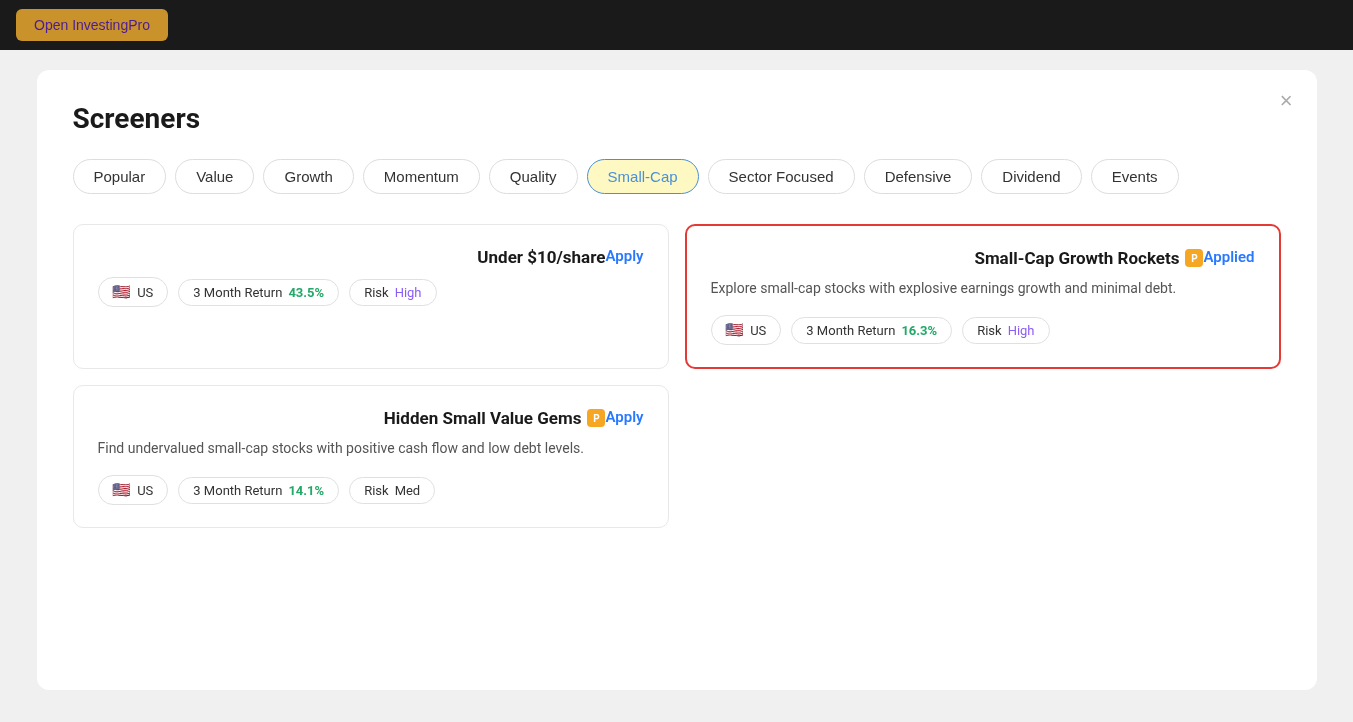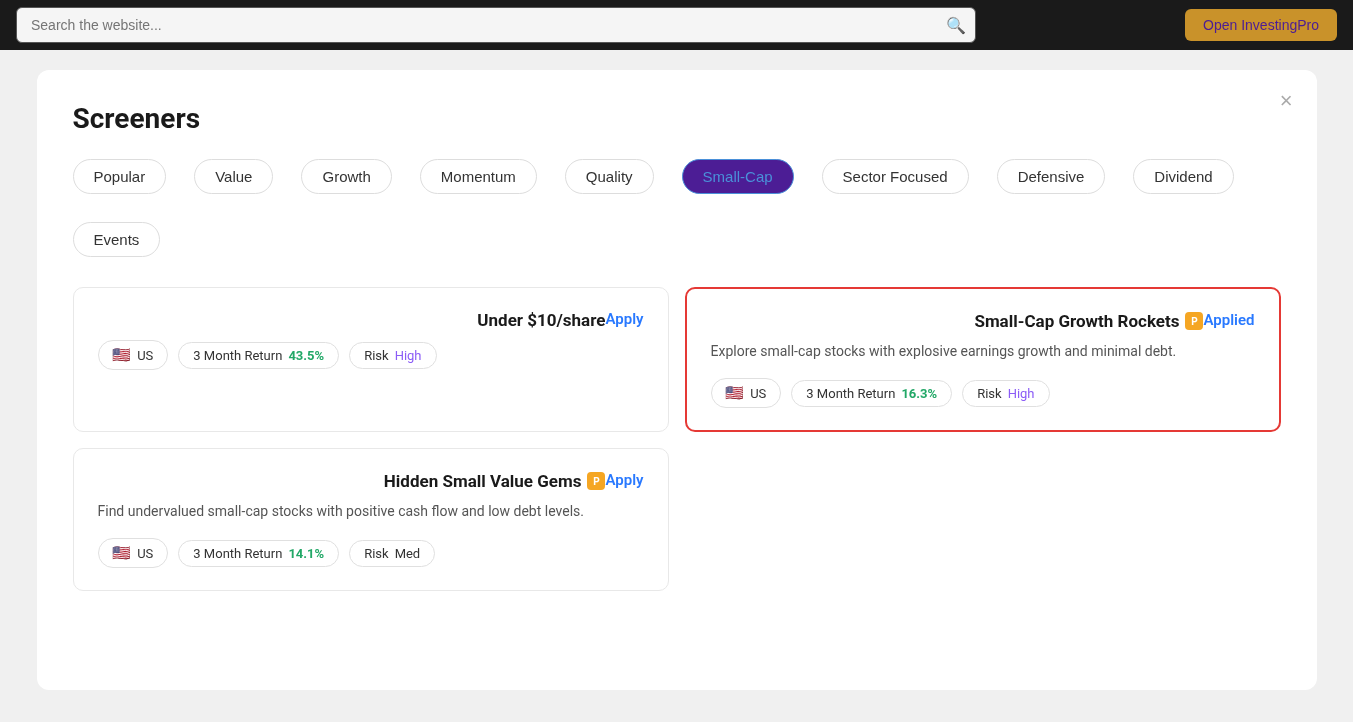--- a/index.html
+++ b/index.html
@@ -94,38 +94,38 @@
       font-size: 28px;
       font-weight: 700;
       color: #1a1a1a;
       margin-bottom: 24px;
     }
 
     
     .filter-tabs {
       display: flex;
       flex-wrap: wrap;
-      gap: 28px;
+      gap: 9px;
       margin-bottom: 30px;
     }
 
     .tab-pill {
       padding: 8px 20px;
       border-radius: 999px;
       border: 1.5px solid #ddd;
       background: white;
       font-size: 15px;
       color: #333;
       cursor: pointer;
       font-weight: 400;
     }
     .tab-pill.active {
       border-color: #4a90d9;
       color: #4a90d9;
-      background: #4c1d95;
+      background: #fef9c3;
       font-weight: 500;
     }
 
     
     .cards-grid {
       display: grid;
       grid-template-columns: 1fr 1fr;
       gap: 16px;
     }
 
@@ -226,24 +226,20 @@
 
     .risk-med {
       font-weight: 400;
       color: #333;
     }
   </style>
 </head>
 <body>
 
 <div class="topbar">
-  <div class="search-container">
-    <input class="search-input" type="text" placeholder="Search the website..." style="">
-    <span class="search-icon-wrap">🔍</span>
-  </div>
   <button class="open-btn">Open InvestingPro</button>
 </div>
 
 <div class="main-content">
   <div class="dialog">
 
     <button class="close-btn">×</button>
 
     <h1 class="dialog-title">Screeners</h1>
 

